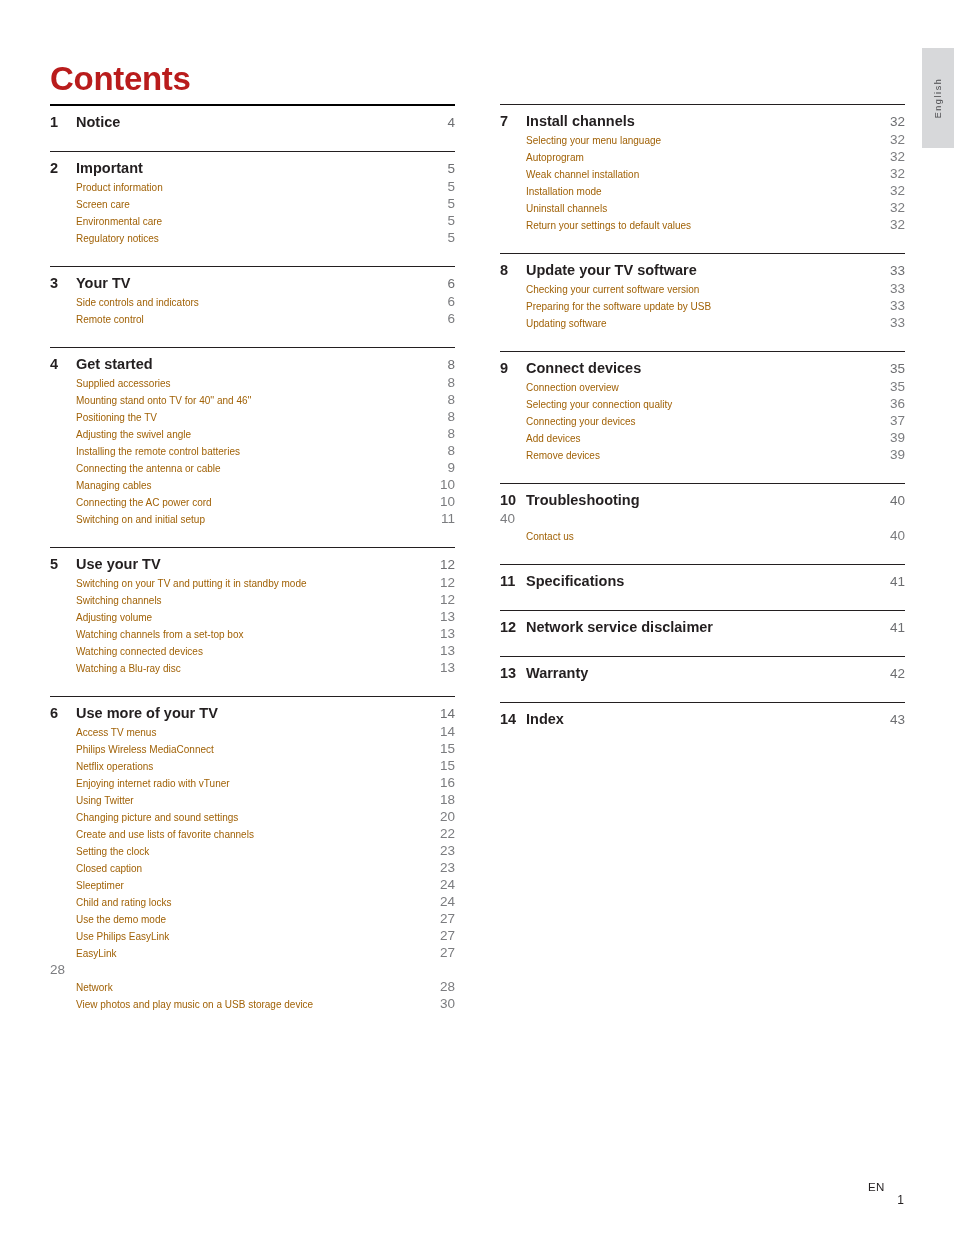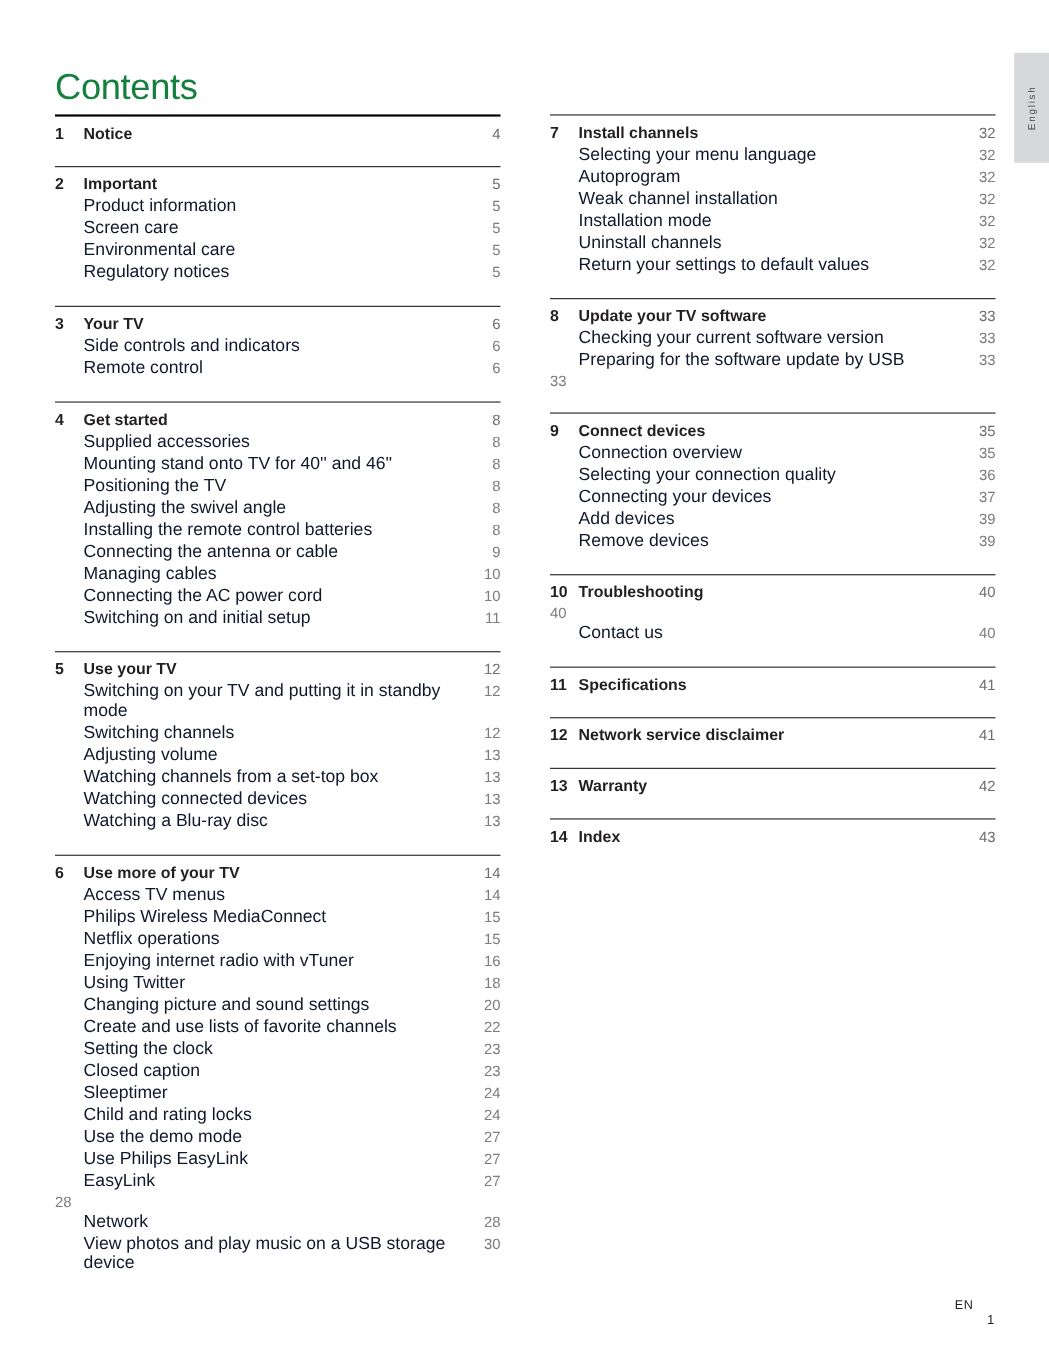--- a/index.html
+++ b/index.html
@@ -14,22 +14,22 @@
     font-family: "Liberation Sans", sans-serif;
     -webkit-font-smoothing: antialiased;
   }
 
   
   .page-title {
     position: absolute;
     left: 50px;
     top: 38px;
     font-size: 33px;
-    font-weight: 400;
-    color: #15803d;
+    font-weight: 700;
+    color: #b91c1c;
     letter-spacing: -0.3px;
   }
 
   
   .columns {
     position: absolute;
     left: 0;
     top: 104px;
     width: 954px;
   }
@@ -79,22 +79,22 @@
   }
   .row-heading .page {
     color: #6d6e71;
     font-size: 13.5px;
   }
 
   .row-entry {
     padding-top: 1px;
   }
   .row-entry .label {
-    color: #0f172a;
-    font-size: 16px;
+    color: #a16207;
+    font-size: 10px;
     padding-left: 26px;
   }
   .row-entry .page {
     color: #7b7c7f;
     font-size: 13.5px;
   }
   .row-entry .num { width: 0; flex: 0 0 0; }
 
   
   .row-entry + .row-entry { padding-top: 2px; }
@@ -444,20 +444,21 @@
           <span class="label">Checking your current software version</span>
           <span class="page">33</span>
         </div>
         <div class="row row-entry">
           <span class="num"></span>
           <span class="label">Preparing for the software update by USB</span>
           <span class="page">33</span>
         </div>
         <div class="row row-entry">
           <span class="num"></span>
+          <span class="label">Updating software</span>
           <span class="page">33</span>
         </div>
       </div>
       <div class="section">
         <div class="section-gap"></div>
         <div class="rule"></div>
         <div class="row row-heading">
           <span class="num">9</span>
           <span class="label">Connect devices</span>
           <span class="page">35</span>

